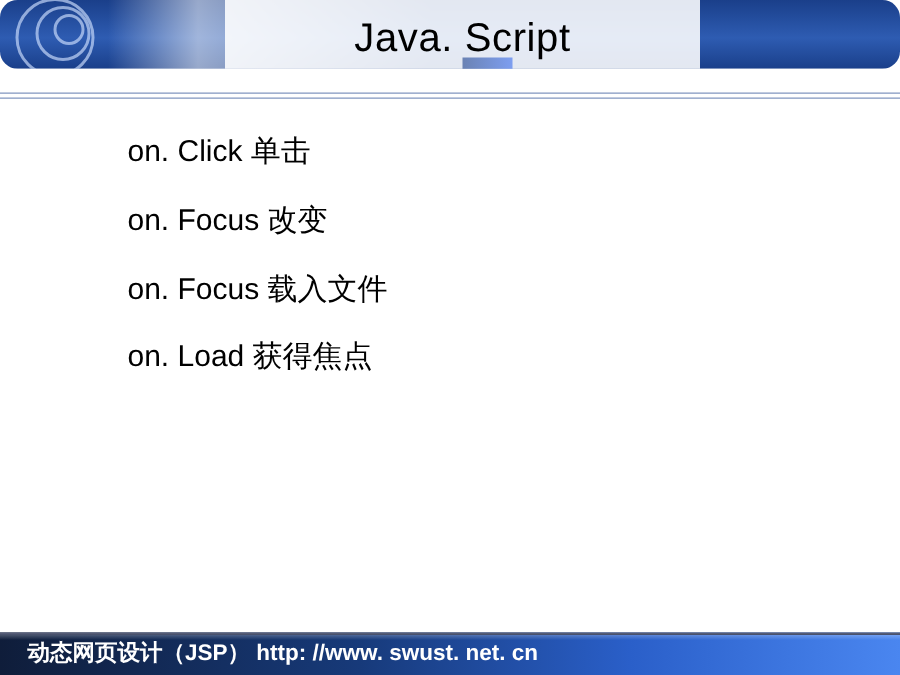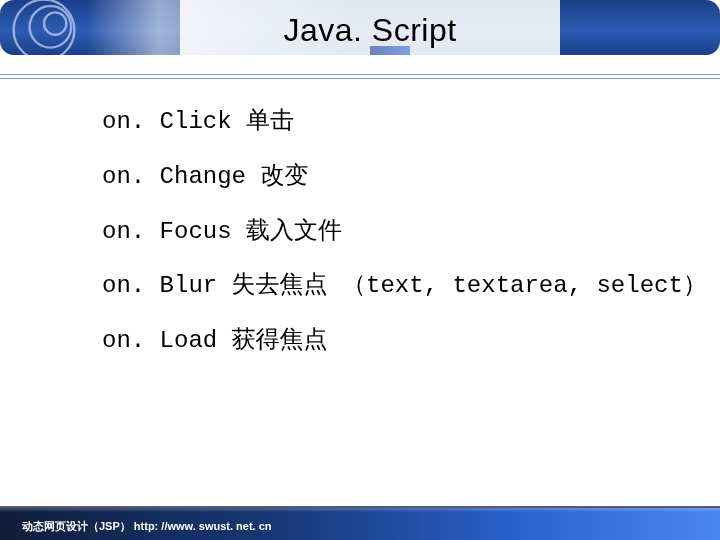--- a/index.html
+++ b/index.html
@@ -84,41 +84,40 @@
     position: absolute;
     left: 102px; top: 108px;
     width: 560px;
     color: #000;
   }
   .item {
     font-size: 24px;
     line-height: 1.2;
     margin-bottom: 26px;
     white-space: nowrap;
-    font-family: Liberation Mono, monospace;
   }
 
   .footer {
     position: absolute;
     left: 0; bottom: 0; width: 720px; height: 34px;
     background: linear-gradient(to right, #0f1d3a 0%, #173a7a 40%, #2a5fc9 70%, #4a86f0 100%);
     color: #fff;
   }
   .footer-stripe {
     position:absolute; left:0; right:0; top:0; height:6px;
     background: linear-gradient(to bottom, rgba(255,255,255,.35), rgba(255,255,255,0));
   }
   .footer-stripe2 {
     position:absolute; left:0; right:0; top:0; height:2px;
     background:#0b163a;
   }
   .footer-text {
     position: absolute;
     left: 22px; bottom: 6px;
-    font-size: 11px;
+    font-size: 18px;
     font-weight: bold;
     white-space: nowrap;
   }
 </style>
 </head>
 <body>
 
 <div class="slide">
 
   <div class="banner">
@@ -132,23 +131,22 @@
       <div class="title">Java. Script</div>
     </div>
     <div class="banner-accent"></div>
   </div>
 
   <div class="thin-line a"></div>
   <div class="thin-line b"></div>
 
   <div class="body">
     <div class="item">on. Click  单击</div>
-    <div class="item">on. Change  改变</div>
+    <div class="item">on. Focus  改变</div>
     <div class="item">on. Focus   载入文件</div>
-    <div class="item">on. Blur   失去焦点 （text, textarea, select）</div>
     <div class="item">on. Load   获得焦点</div>
   </div>
 
   <div class="footer">
     <div class="footer-stripe2"></div>
     <div class="footer-stripe"></div>
     <div class="footer-text">动态网页设计（JSP） http: //www. swust. net. cn</div>
   </div>
 
 </div>

